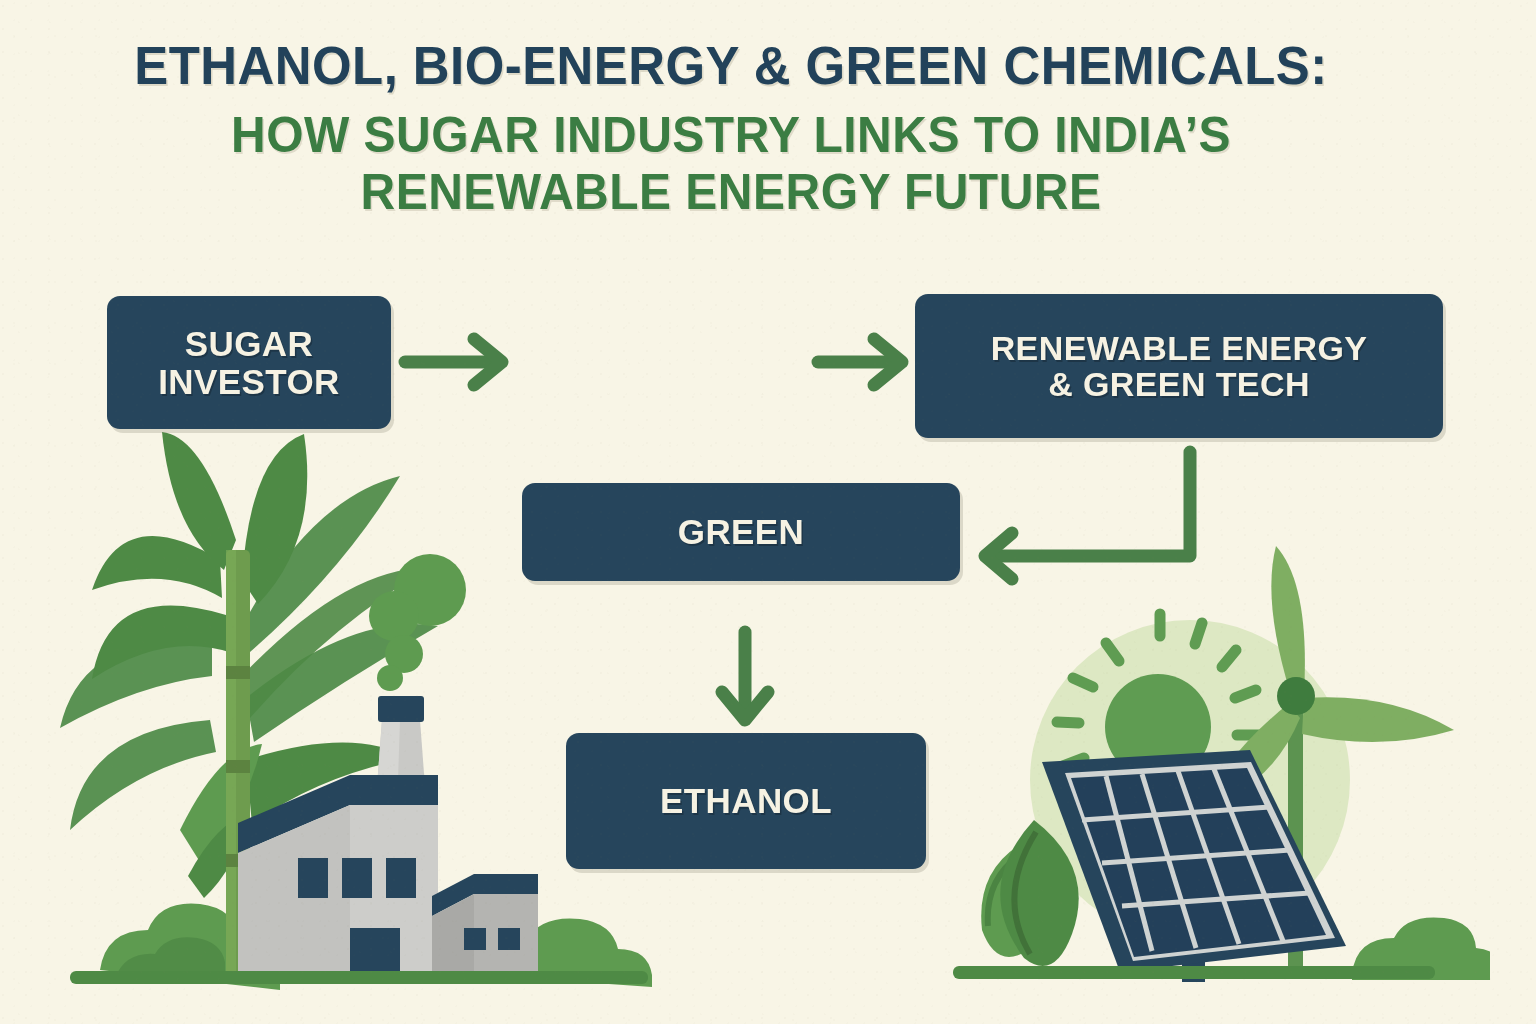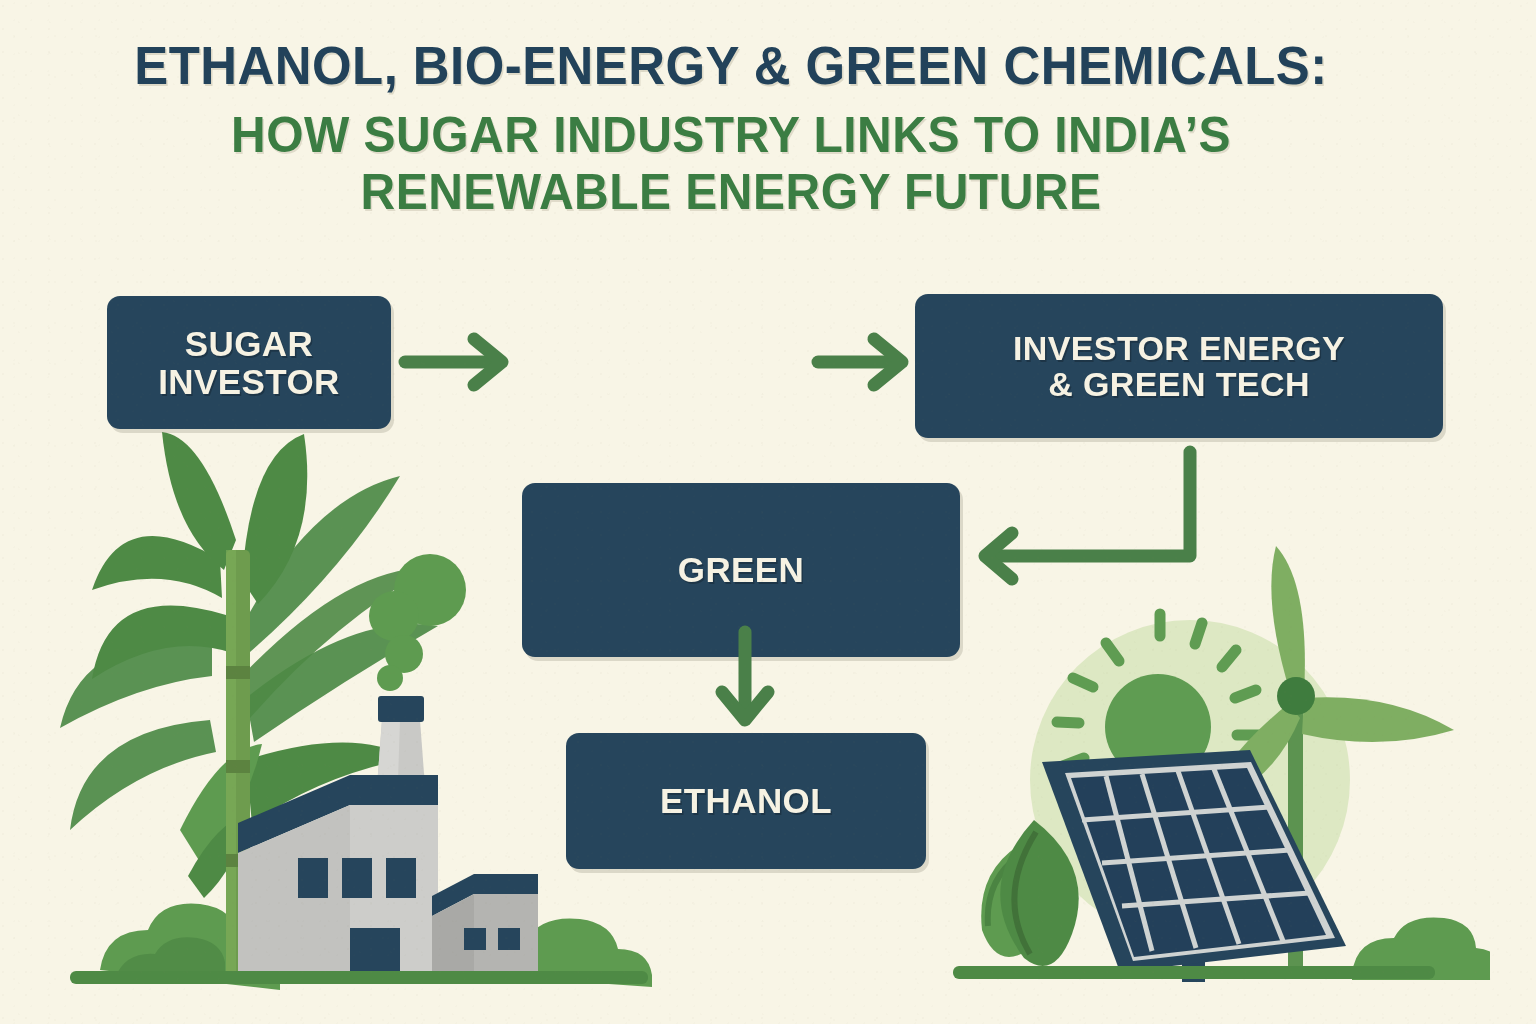--- a/index.html
+++ b/index.html
@@ -76,21 +76,21 @@
     letter-spacing: .4px;
     line-height: 1.06;
     box-shadow: 3px 4px 0 rgba(120,115,95,.22);
     text-shadow: 1.5px 1.5px 0 rgba(0,0,0,.22);
     box-sizing: border-box;
     padding: 6px 20px;
   }
   #box-sugar      { left: 107px; top: 296px; width: 284px; height: 133px; font-size: 35px; }
   #box-ethanol    { left: 521px; top: 297px; width: 282px; height: 132px; font-size: 35px; }
   #box-renewable  { left: 915px; top: 294px; width: 528px; height: 144px; font-size: 34px; }
-  #box-chemicals  { left: 522px; top: 483px; width: 438px; height: 174px; font-size: 35px; }
+  #box-chemicals  { left: 522px; top: 483px; width: 438px; height: 98px; font-size: 35px; }
   #box-investor   { left: 566px; top: 733px; width: 360px; height: 136px; font-size: 35px; }
 
   
   #arrows {
     position: absolute;
     left: 0; top: 0;
     width: 1536px; height: 1024px;
     pointer-events: none;
   }
 
@@ -240,21 +240,21 @@
   <div class="flow-box" id="box-sugar">
     <span>
       <span>SUGAR</span><br>
       <span>INVESTOR</span>
     </span>
   </div>
 
 
   <div class="flow-box" id="box-renewable">
     <span>
-      <span>INVESTOR ENERGY</span><br>
+      <span>RENEWABLE ENERGY</span><br>
       <span>&amp; GREEN TECH</span>
     </span>
   </div>
 
   <div class="flow-box" id="box-chemicals">
     <span>
       <span>GREEN</span><br>
     </span>
   </div>
 

